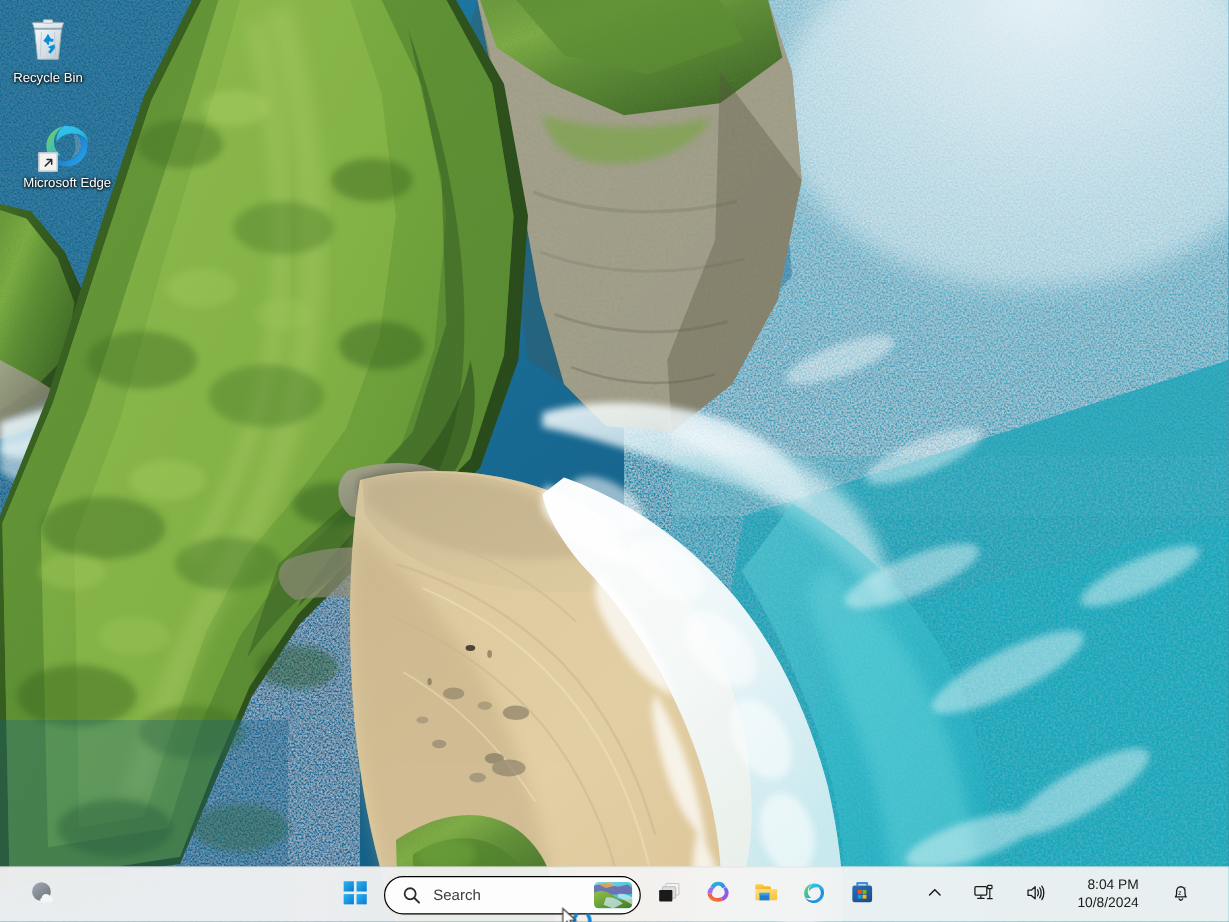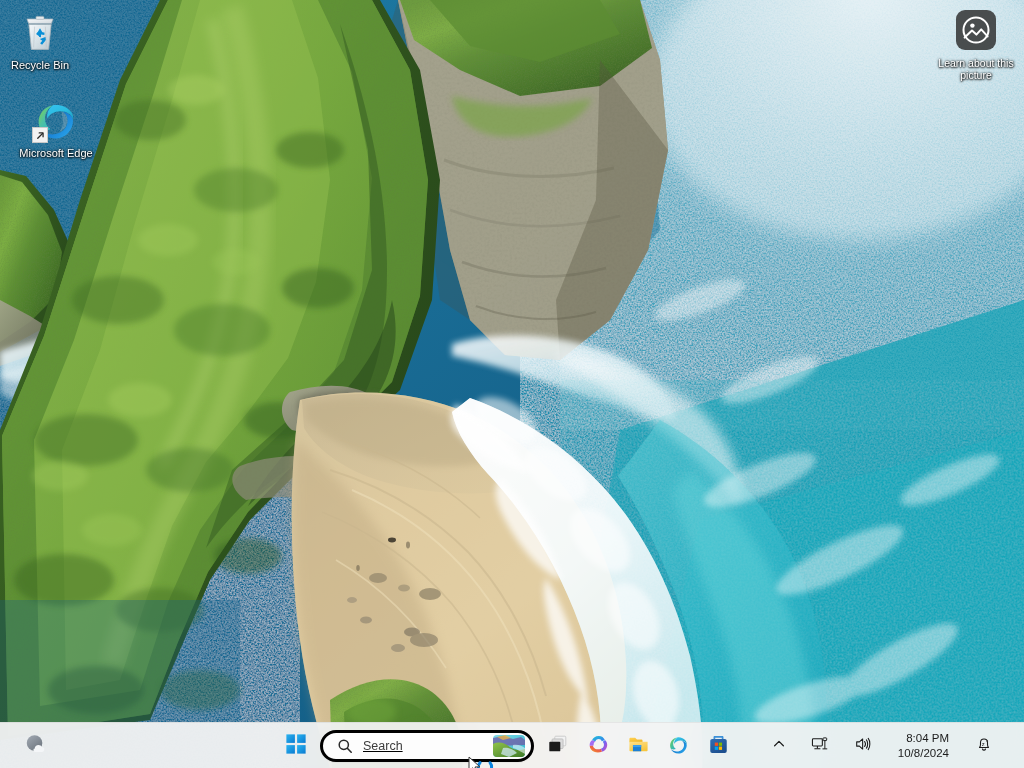--- a/index.html
+++ b/index.html
@@ -96,28 +96,27 @@
     position: relative;
   }
 
   
   #search-pill {
     height: 32px;
     width: 214px;
     margin-left: 4px;
     margin-right: 4px;
     background: #fdfdfd;
-    border: 3px solid #000000;
+    border: 1px solid #000000;
     border-radius: 16px;
     display: flex;
     align-items: center;
     padding: 0 6px 0 14px;
     box-shadow: 0 1px 1px rgba(0,0,0,0.04);
     cursor: text;
-    text-decoration: underline;
   }
   #search-pill .s-icon { width: 16px; height: 16px; flex: 0 0 16px; margin-right: 10px; }
   #search-pill .s-text {
     font-size: 12.5px;
     color: #3c3c3c;
     font-family: "Liberation Sans", sans-serif;
     flex: 1 1 auto;
   }
   #search-pill .s-thumb {
     width: 32px; height: 22px;
@@ -584,31 +583,20 @@
       <div class="edge-shortcut-badge">
         <svg viewBox="0 0 12 12" width="11" height="11" xmlns="http://www.w3.org/2000/svg">
           <path d="M3 9 L8.2 3.8" stroke="#2a2a2a" stroke-width="1.4" fill="none" stroke-linecap="round"></path>
           <path d="M4.6 3.2 L8.8 3.2 L8.8 7.4" stroke="#2a2a2a" stroke-width="1.4" fill="none" stroke-linecap="round" stroke-linejoin="round"></path>
         </svg>
       </div>
     </div>
     <div class="label">Microsoft Edge</div>
   </div>
 
-  <div class="desk-icon" id="icon-learn">
-    <div class="glyph">
-      <svg viewBox="0 0 48 48" width="48" height="48" xmlns="http://www.w3.org/2000/svg">
-        <rect x="4" y="4" width="40" height="40" rx="9" fill="#2b2b2b" opacity="0.82"></rect>
-        <circle cx="24" cy="24" r="12.5" fill="none" stroke="#ffffff" stroke-width="2"></circle>
-        <circle cx="20.4" cy="19.6" r="2.2" fill="#ffffff"></circle>
-        <path d="M12.6 31.6 L20 24.6 L24.4 28.6 L29.2 23.4 L35.6 30.4" fill="none" stroke="#ffffff" stroke-width="2" stroke-linejoin="round" stroke-linecap="round"></path>
-      </svg>
-    </div>
-    <div class="label">Learn about this picture</div>
-  </div>
 
   <div id="taskbar">
 
     <div id="tb-left">
       <div class="weather-widget">
         <span>
           <svg viewBox="0 0 28 28" width="26" height="26" xmlns="http://www.w3.org/2000/svg">
             <defs>
               <linearGradient id="wSun" x1="0.2" y1="0.1" x2="0.85" y2="0.95">
                 <stop offset="0%" stop-color="#9aa2ab"></stop>

